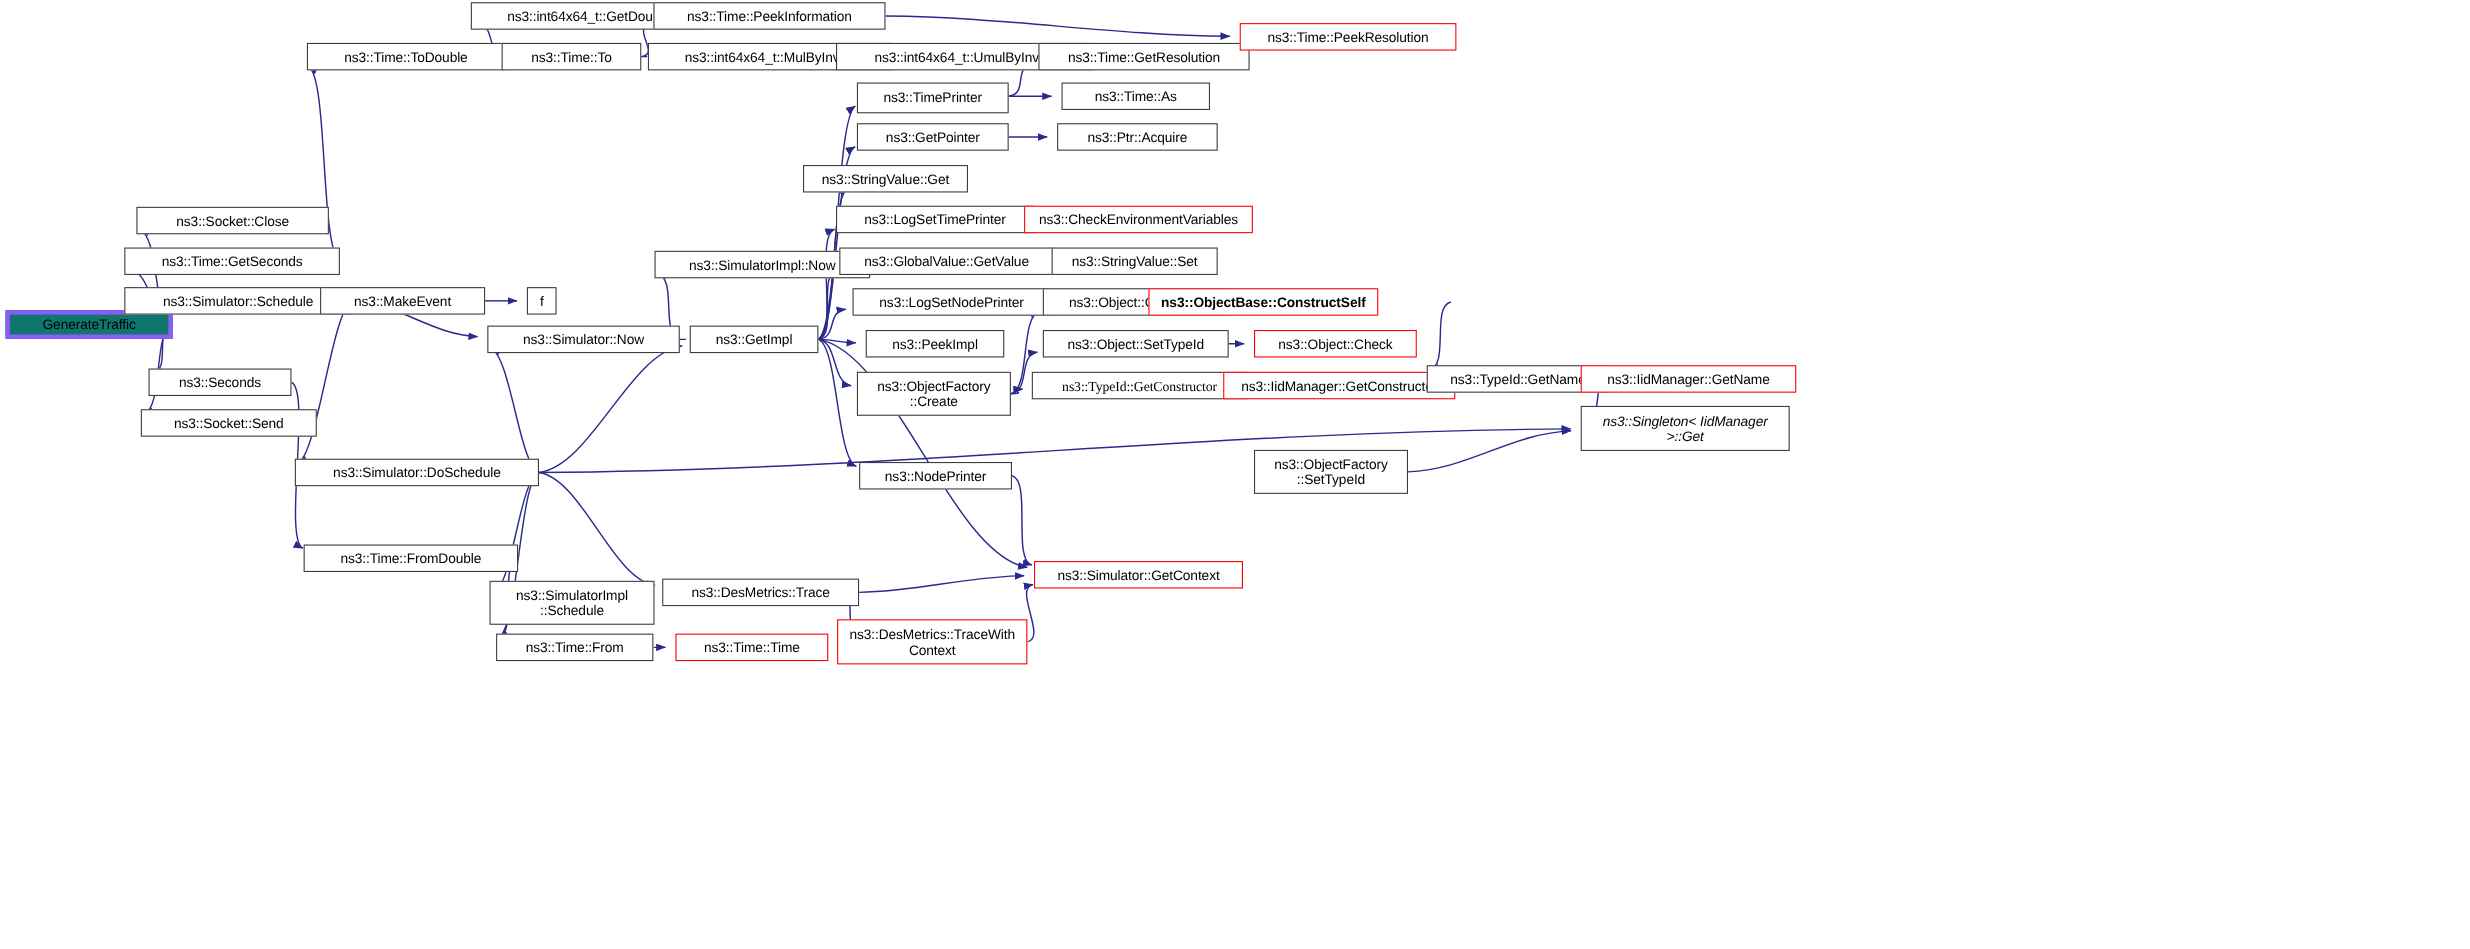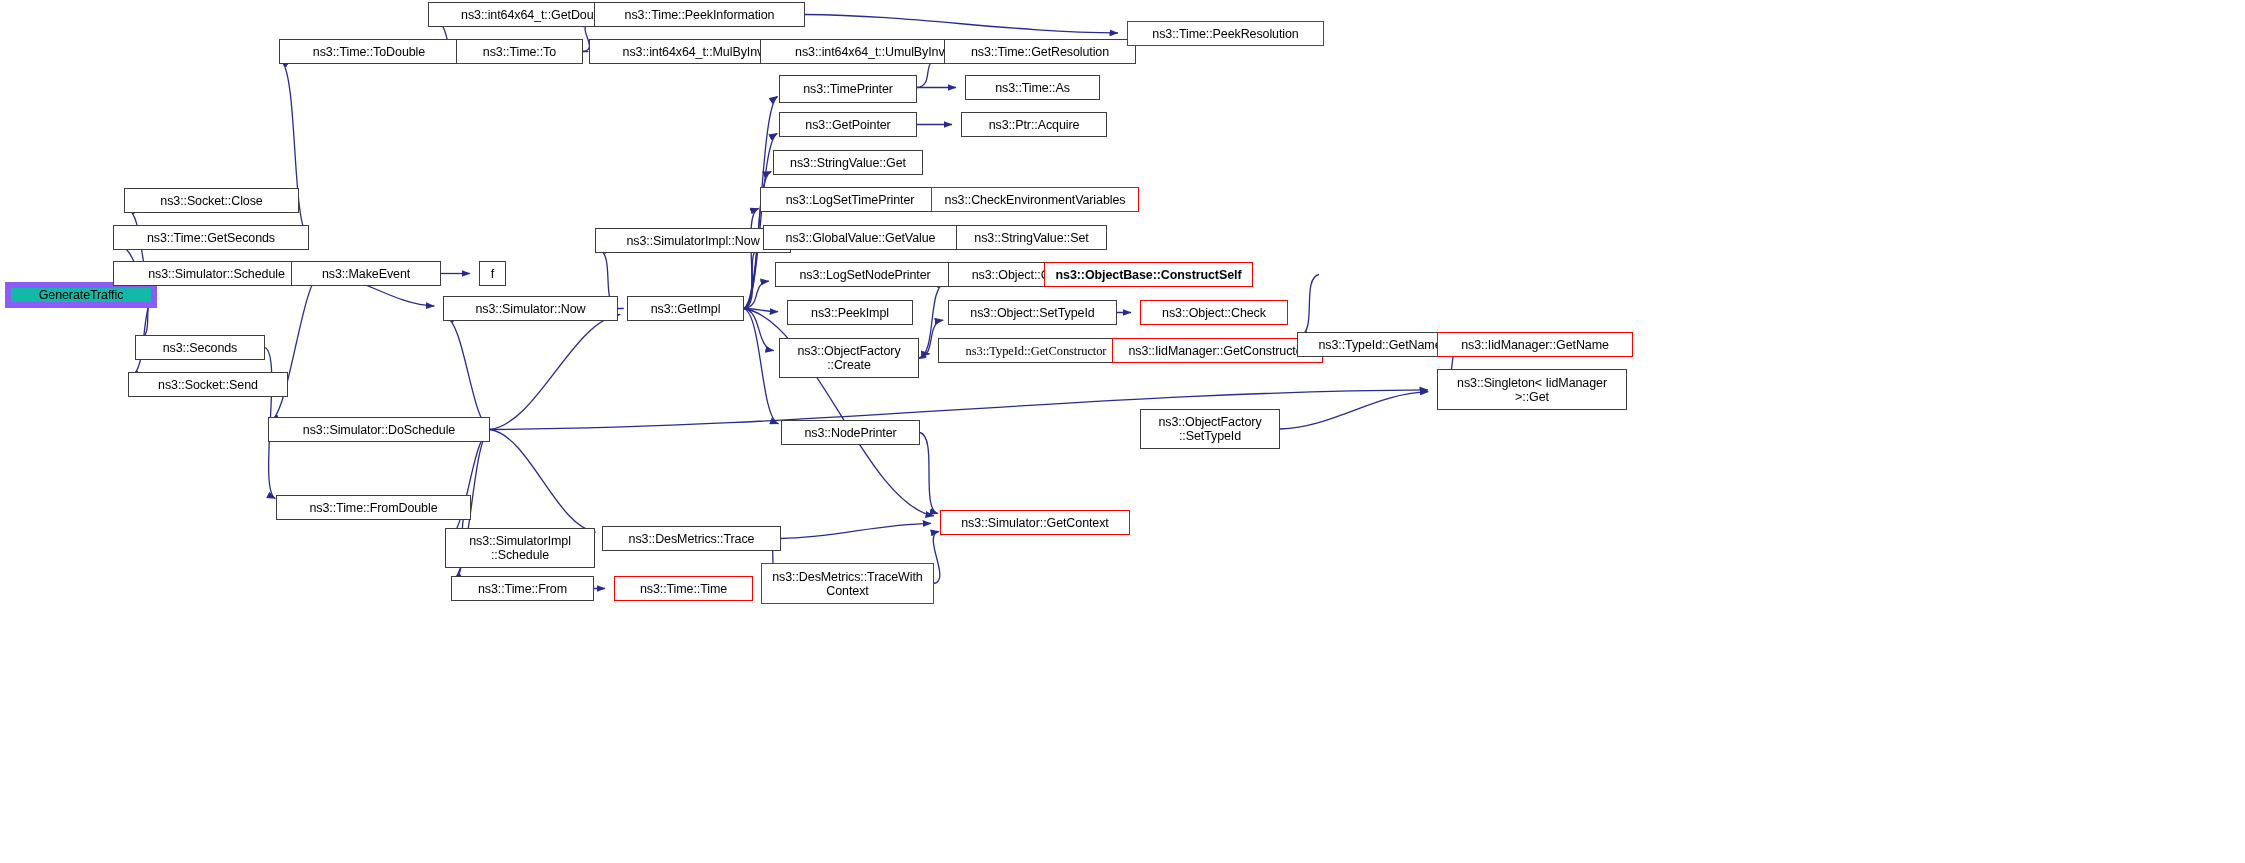--- a/index.html
+++ b/index.html
@@ -39,22 +39,22 @@
     white-space: pre-line;
     letter-spacing: -0.1px;
     padding: 0 3px;
     z-index: 3;
     cursor: pointer;
   }
   .node.red {
     border: 1px solid #ff0000;
   }
   .node.current {
-    background: #14b8a6;
-    border: 6px solid #8b5cf6;
+    background: #0f766e;
+    border: 4px solid #8b5cf6;
   }
   .node .label {
     display: block;
     width: 100%;
   }
 </style>
 </head>
 <body>
 
 <div id="graph-root">
@@ -145,21 +145,21 @@
       <div class="node" style="left: 428px; top: 2px; width: 215px; height: 25px;"><span class="label">ns3::int64x64_t::GetDouble</span></div>
       <div class="node" style="left: 589px; top: 39px; width: 222px; height: 25px;"><span class="label">ns3::int64x64_t::MulByInvert</span></div>
       <div class="node" style="left: 595px; top: 228px; width: 196px; height: 25px;"><span class="label">ns3::SimulatorImpl::Now</span></div>
       <div class="node" style="left: 627px; top: 296px; width: 117px; height: 25px;"><span class="label">ns3::GetImpl</span></div>
       <div class="node" style="left: 602px; top: 526px; width: 179px; height: 25px;"><span class="label">ns3::DesMetrics::Trace</span></div>
       <div class="node red" style="left: 614px; top: 576px; width: 139px; height: 25px;"><span class="label">ns3::Time::Time</span></div>
       <div class="node" style="left: 594px; top: 2px; width: 211px; height: 25px;"><span class="label">ns3::Time::PeekInformation</span></div>
       <div class="node" style="left: 760px; top: 39px; width: 234px; height: 25px;"><span class="label">ns3::int64x64_t::UmulByInvert</span></div>
       <div class="node" style="left: 779px; top: 75px; width: 138px; height: 28px;"><span class="label">ns3::TimePrinter</span></div>
       <div class="node" style="left: 779px; top: 112px; width: 138px; height: 25px;"><span class="label">ns3::GetPointer</span></div>
-      <div class="node" style="left: 773px; top: 150px; width: 150px; height: 25px;"><span class="label">ns3::StringValue::Get</span></div>
+      <div class="node" style="left: 730px; top: 150px; width: 150px; height: 25px;"><span class="label">ns3::StringValue::Get</span></div>
       <div class="node" style="left: 760px; top: 187px; width: 180px; height: 25px;"><span class="label">ns3::LogSetTimePrinter</span></div>
       <div class="node" style="left: 763px; top: 225px; width: 195px; height: 25px;"><span class="label">ns3::GlobalValue::GetValue</span></div>
       <div class="node" style="left: 775px; top: 262px; width: 180px; height: 25px;"><span class="label">ns3::LogSetNodePrinter</span></div>
       <div class="node" style="left: 787px; top: 300px; width: 126px; height: 25px;"><span class="label">ns3::PeekImpl</span></div>
       <div class="node" style="left: 779px; top: 338px; width: 140px; height: 40px;"><span class="label">ns3::ObjectFactory
 ::Create</span></div>
       <div class="node" style="left: 781px; top: 420px; width: 139px; height: 25px;"><span class="label">ns3::NodePrinter</span></div>
       <div class="node red" style="left: 761px; top: 563px; width: 173px; height: 41px;"><span class="label">ns3::DesMetrics::TraceWith
 Context</span></div>
       <div class="node" style="left: 944px; top: 39px; width: 192px; height: 25px;"><span class="label">ns3::Time::GetResolution</span></div>
@@ -171,17 +171,17 @@
       <div class="node" style="left: 948px; top: 300px; width: 169px; height: 25px;"><span class="label">ns3::Object::SetTypeId</span></div>
       <div class="node" style="left: 938px; top: 338px; width: 196px; height: 25px; font-family: Liberation Serif, serif;"><span class="label">ns3::TypeId::GetConstructor</span></div>
       <div class="node" style="left: 1140px; top: 409px; width: 140px; height: 40px;"><span class="label">ns3::ObjectFactory
 ::SetTypeId</span></div>
       <div class="node red" style="left: 940px; top: 510px; width: 190px; height: 25px;"><span class="label">ns3::Simulator::GetContext</span></div>
       <div class="node red" style="left: 1044px; top: 262px; width: 209px; height: 25px; font-weight: bold;"><span class="label">ns3::ObjectBase::ConstructSelf</span></div>
       <div class="node red" style="left: 1140px; top: 300px; width: 148px; height: 25px;"><span class="label">ns3::Object::Check</span></div>
       <div class="node red" style="left: 1112px; top: 338px; width: 211px; height: 25px;"><span class="label">ns3::IidManager::GetConstructor</span></div>
       <div class="node" style="left: 1297px; top: 332px; width: 166px; height: 25px;"><span class="label">ns3::TypeId::GetName</span></div>
       <div class="node red" style="left: 1437px; top: 332px; width: 196px; height: 25px;"><span class="label">ns3::IidManager::GetName</span></div>
-      <div class="node" style="left: 1437px; top: 369px; width: 190px; height: 41px;"><span class="label">ns3::Singleton&lt; IidManager
+      <div class="node" style="left: 1437px; top: 369px; width: 190px; height: 41px; font-style: italic;"><span class="label">ns3::Singleton&lt; IidManager
 &gt;::Get</span></div>
       <div class="node red" style="left: 1127px; top: 21px; width: 197px; height: 25px;"><span class="label">ns3::Time::PeekResolution</span></div>
     </div>
 </div>
 
 </body></html>

